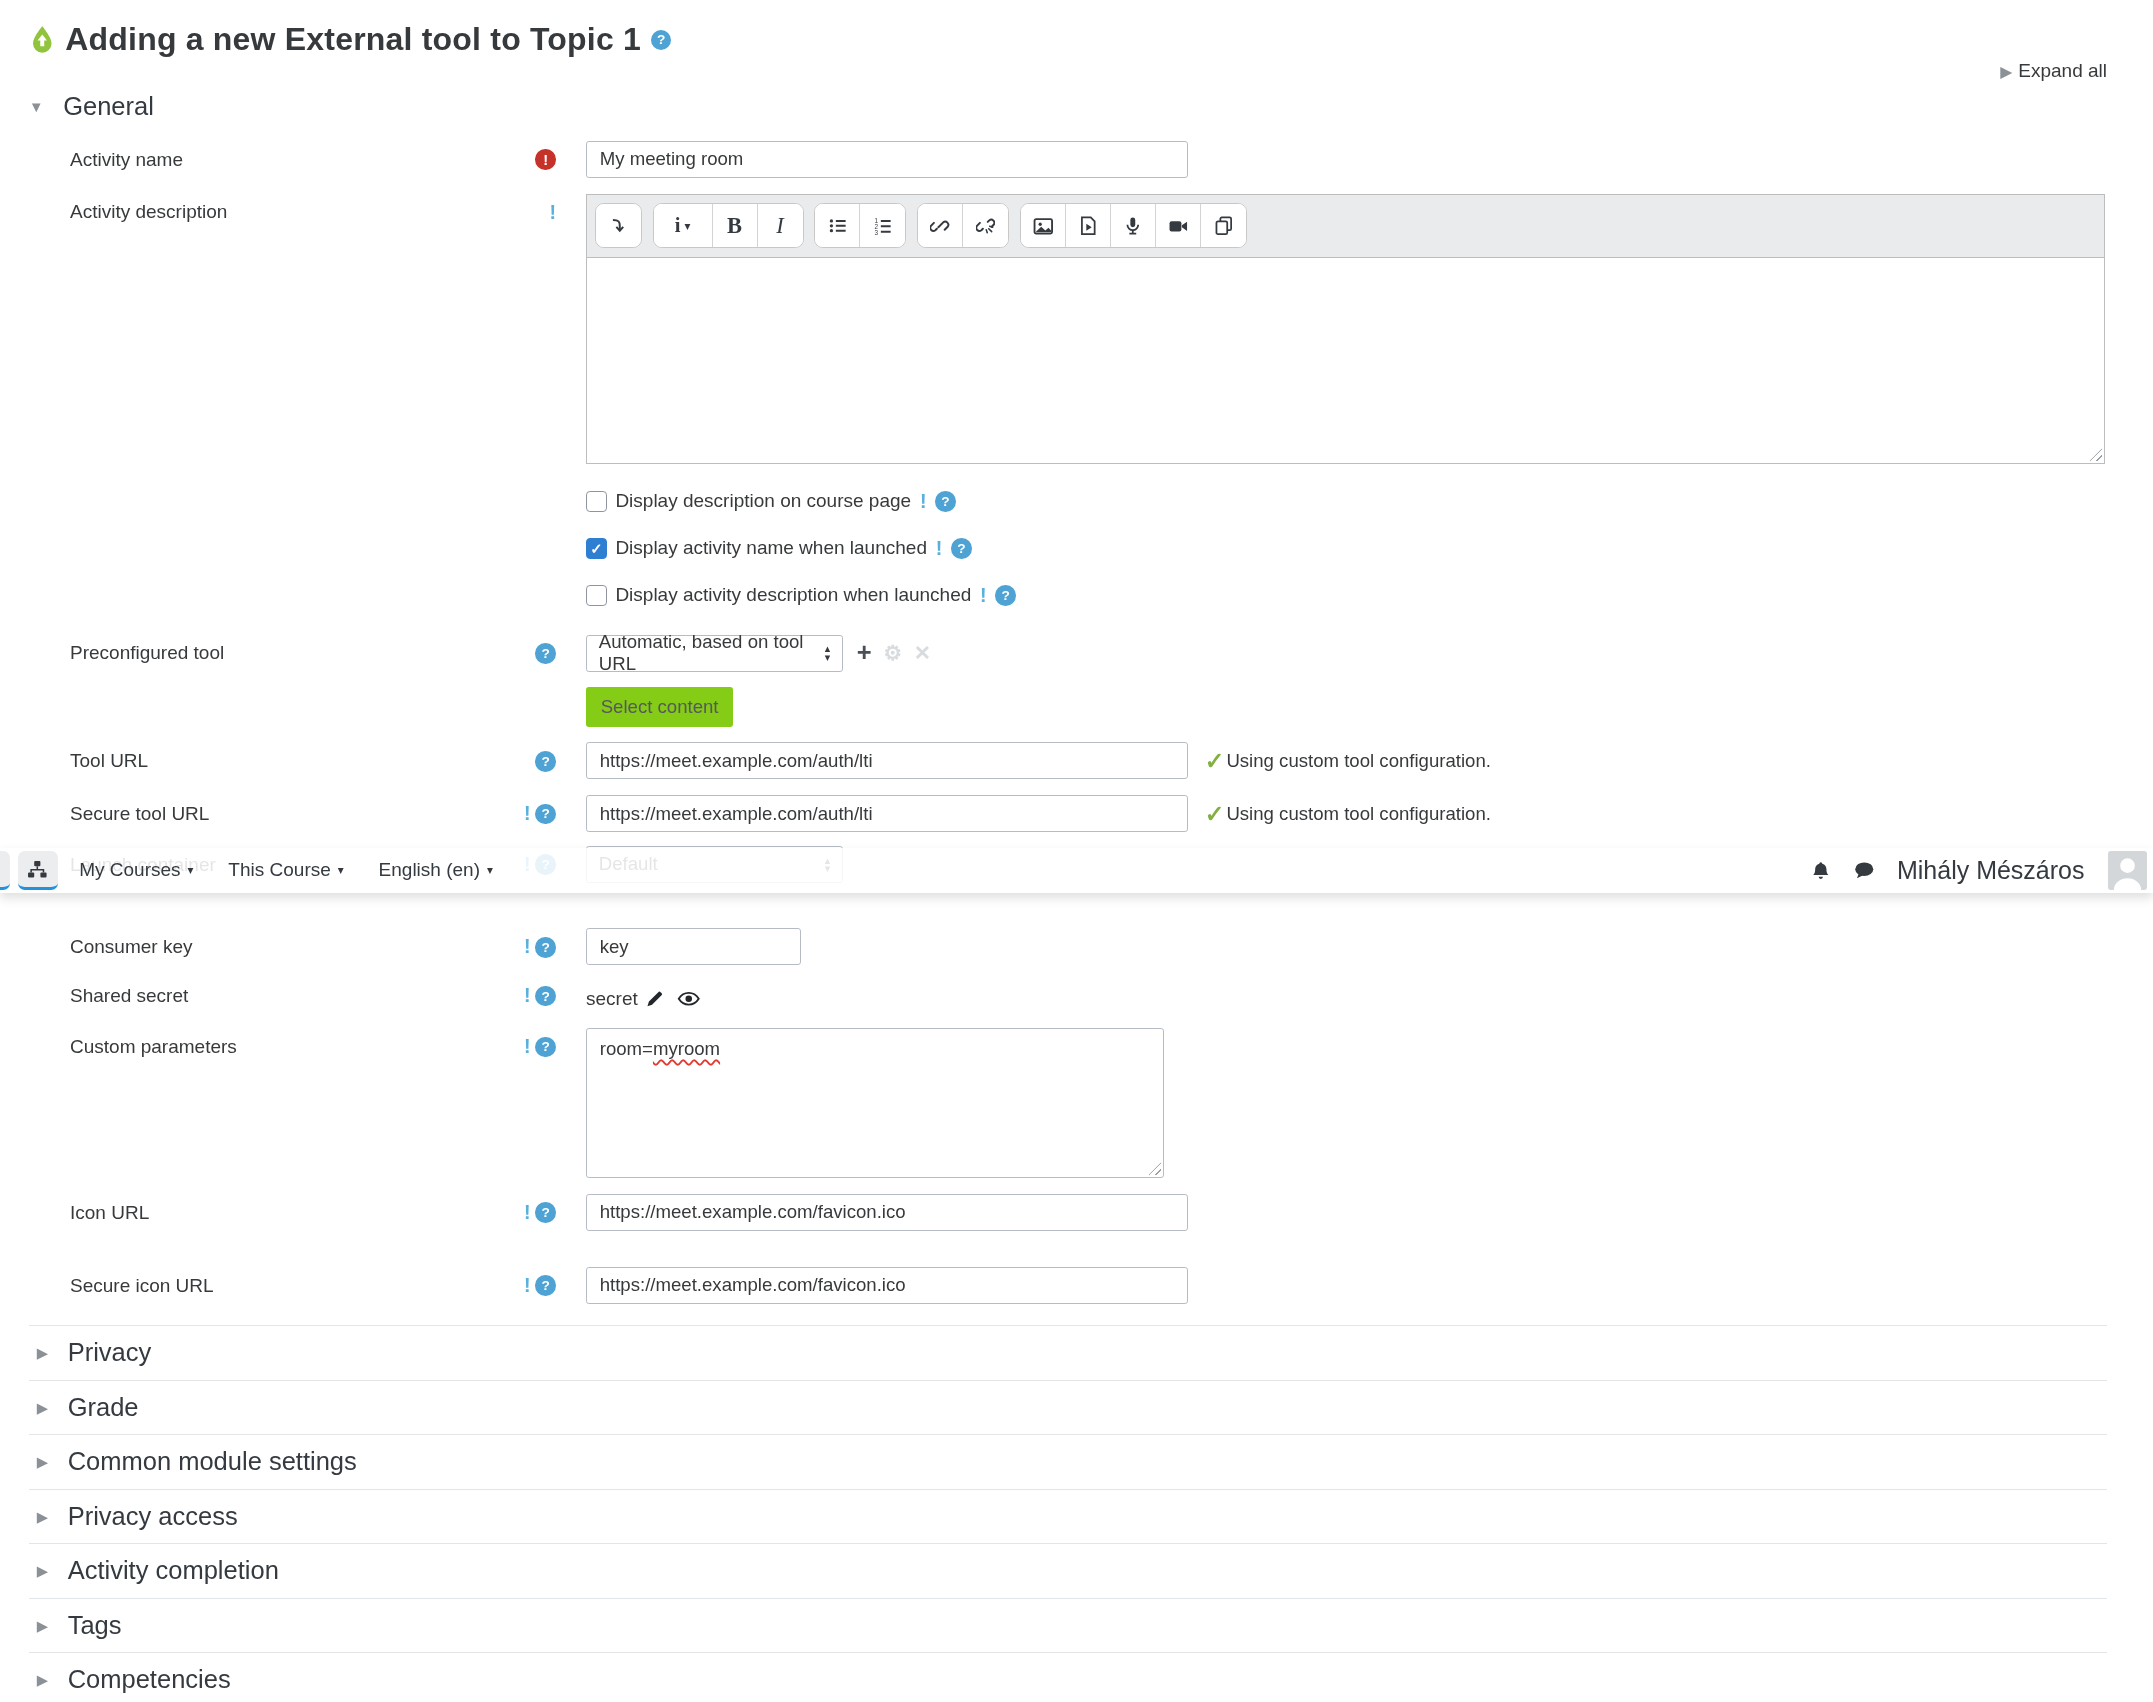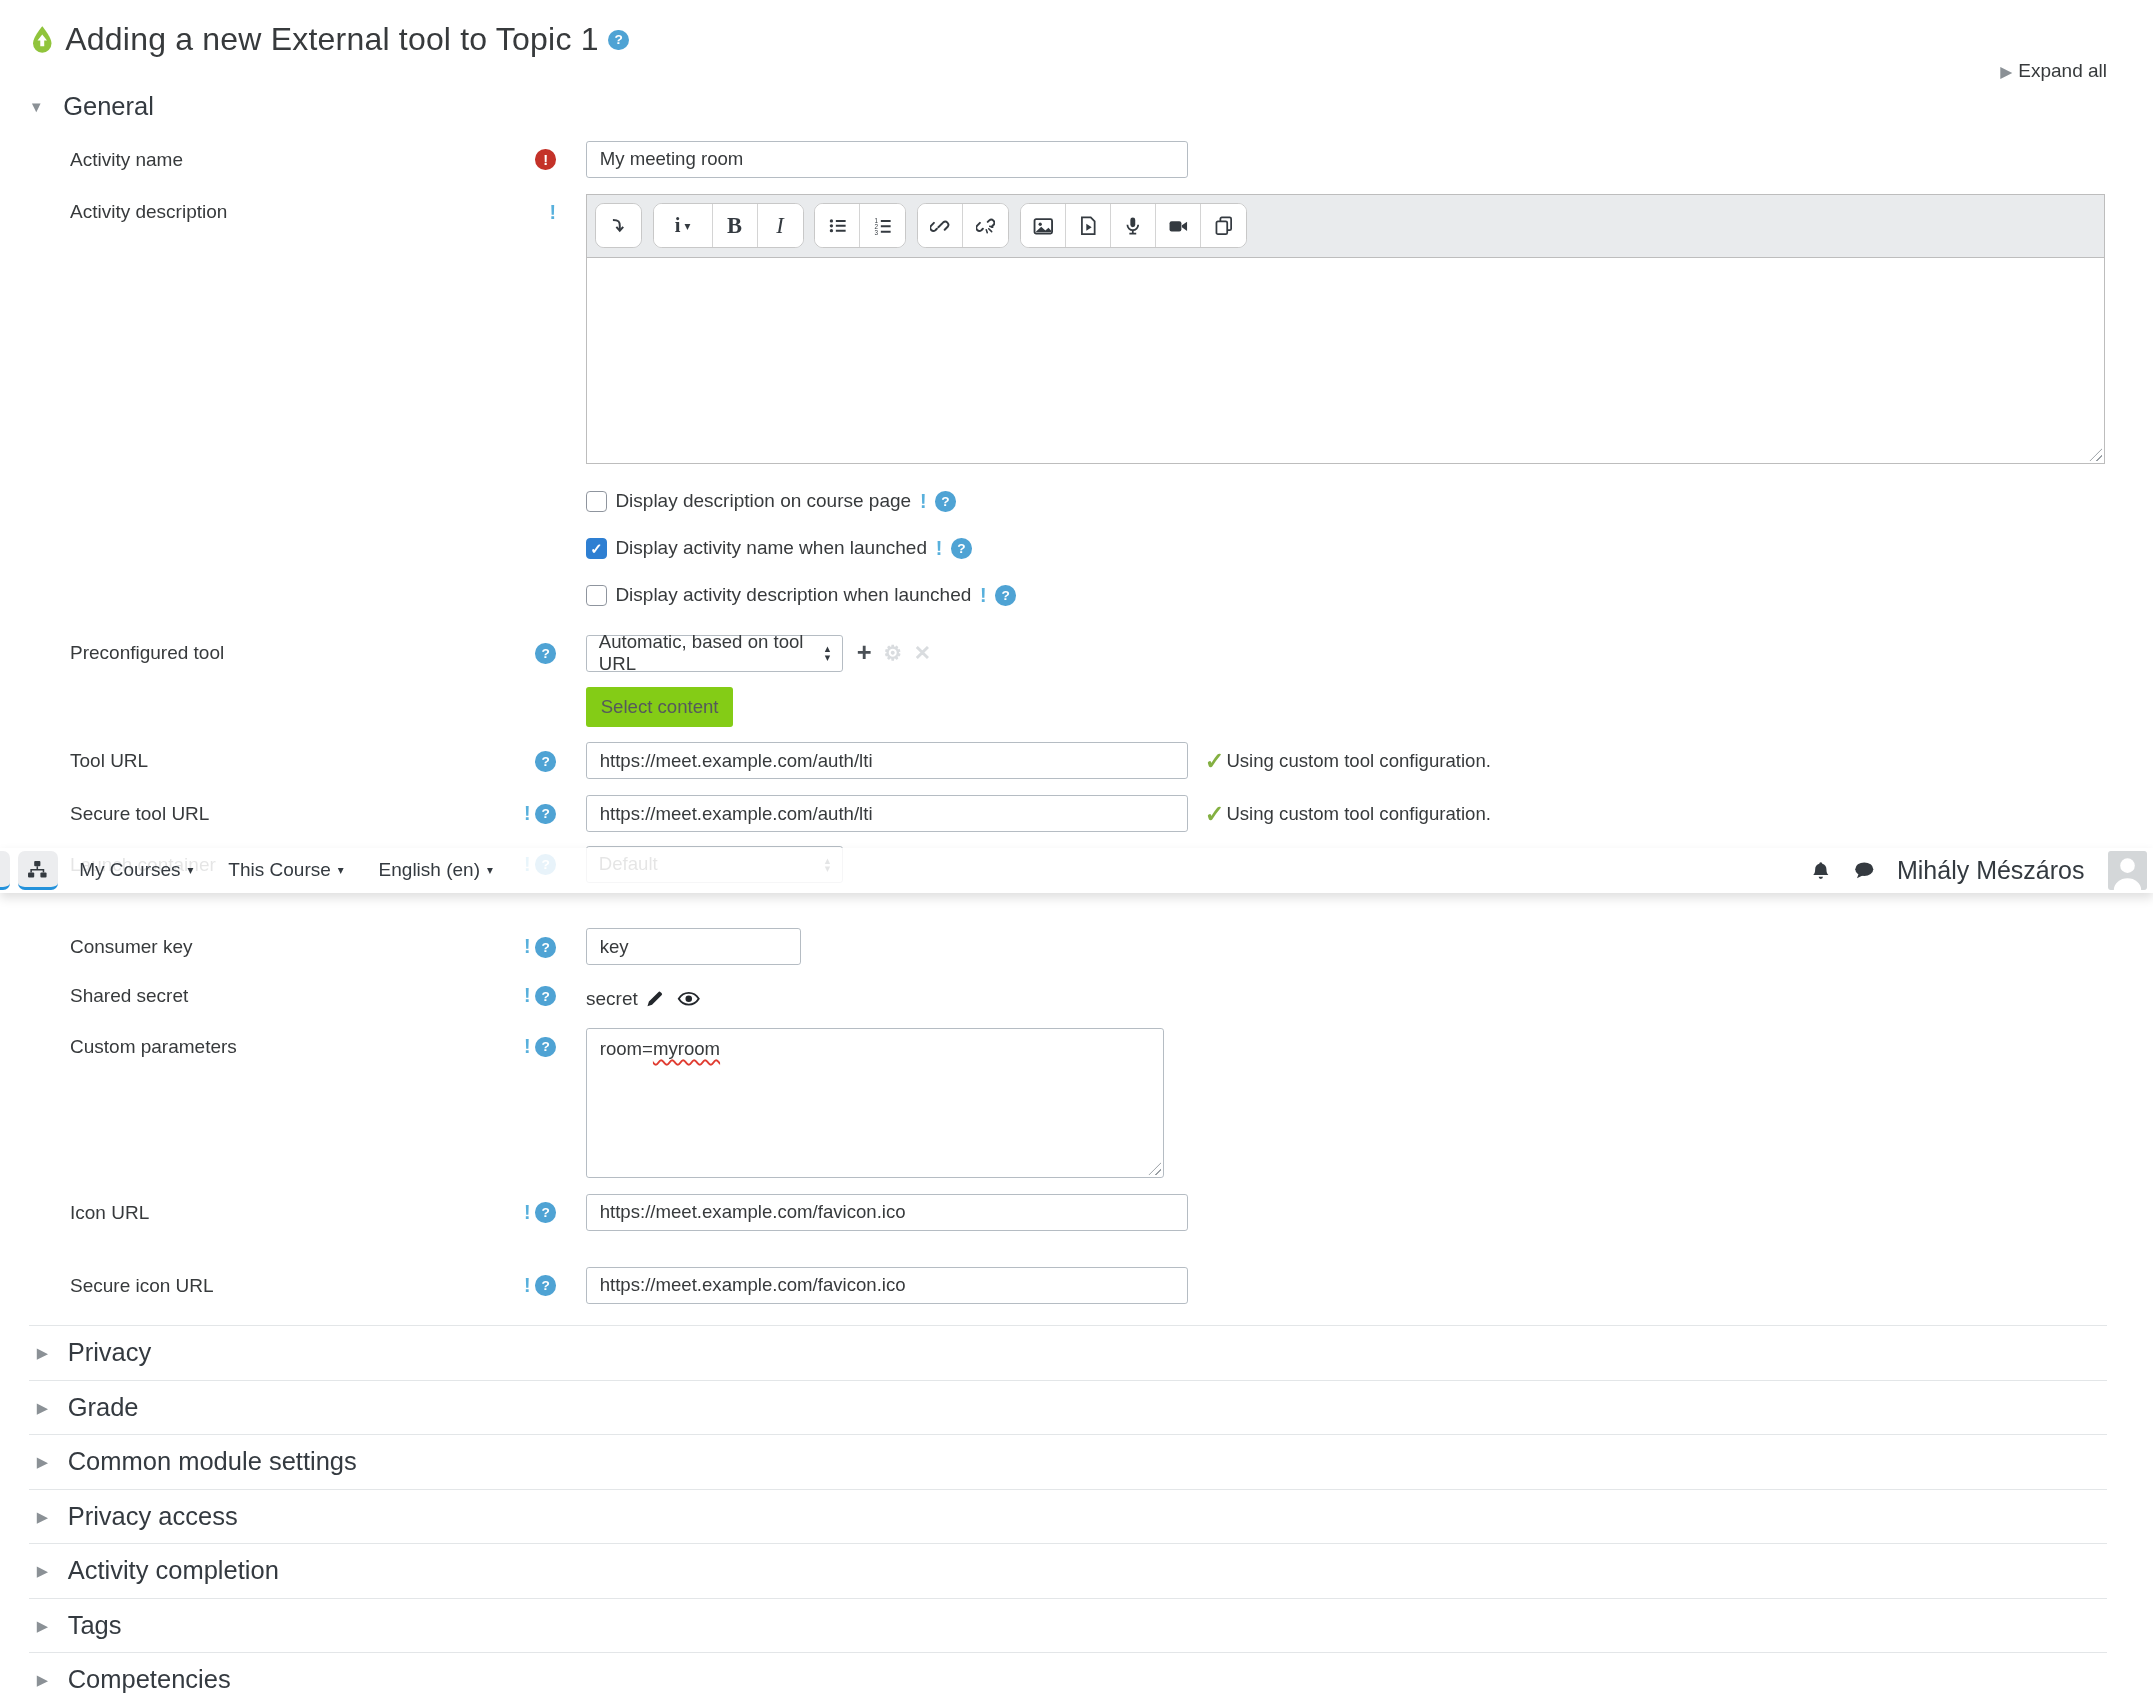--- a/index.html
+++ b/index.html
@@ -6,21 +6,21 @@
   html,body { margin:0; padding:0; background:#fff; }
   body {
     width:2153px; height:1703px; overflow:hidden;
     font-family:"Liberation Sans", sans-serif;
     color:#373a3c; font-size:19px;
   }
   .container { padding:13.7px 46px 0 29px; position:relative; }
 
   
   .title-row { display:flex; align-items:center; gap:9.8px; margin:7.8px 0 2px 0; }
-  .title-row h1 { font-size:32px; font-weight:400; margin:0; color:#373a3c; letter-spacing:0.2px; }
+  .title-row h1 { font-size:32px; font-weight:700; margin:0; color:#373a3c; letter-spacing:0.2px; }
   .expand-row { text-align:right; font-size:19px; color:#373a3c; margin:2px 0 3.9px 0; }
   .tri { color:#8b9196; font-size:15.7px; margin-right:5.9px; }
   .help-badge {
     display:inline-flex; width:20.6px; height:20.6px; border-radius:50%;
     background:#4fa3d4; color:#fff; font-size:13.7px; font-weight:bold;
     align-items:center; justify-content:center; flex:none;
   }
   .req-badge {
     display:inline-flex; width:20.6px; height:20.6px; border-radius:50%;
     background:#c43229; color:#fff; font-size:14.7px; font-weight:bold;

